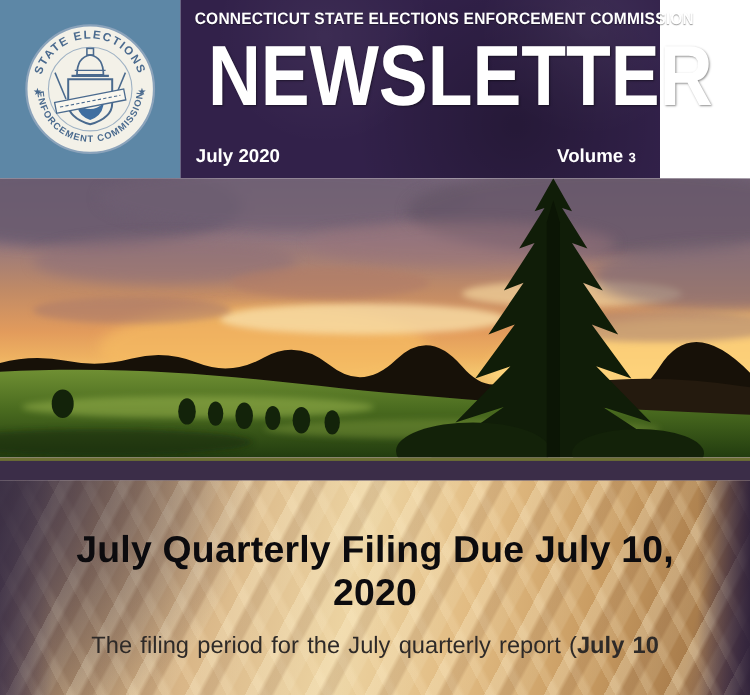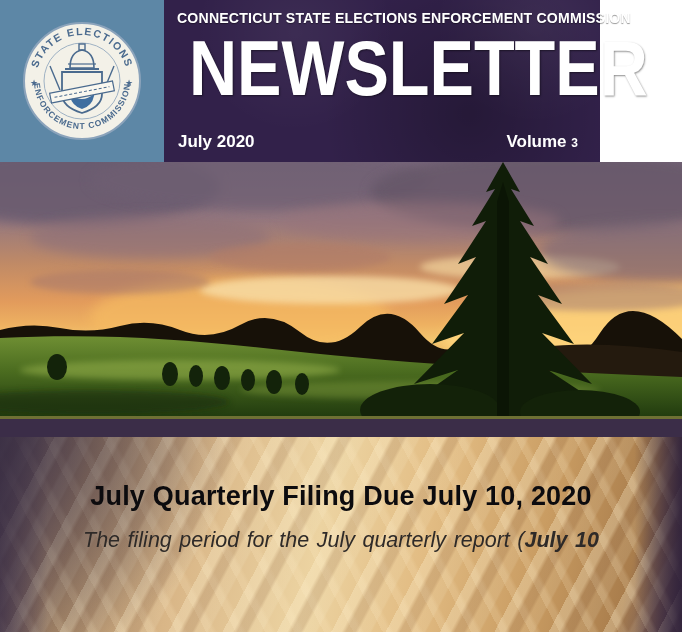--- a/index.html
+++ b/index.html
@@ -55,28 +55,28 @@
     position:absolute;top:437px;left:0;width:682px;height:195px;overflow:hidden;
     background:
       radial-gradient(circle at -4% -12%, rgba(56,45,66,0.95) 0%, rgba(56,45,66,0.55) 16%, rgba(56,45,66,0) 36%),
       linear-gradient(to right, rgba(60,46,70,0.75) 0%, rgba(60,46,70,0) 7%, rgba(60,46,70,0) 93%, rgba(48,34,58,0.95) 100%),
       repeating-linear-gradient(118deg, rgba(255,243,210,0.30) 0 9px, rgba(150,118,92,0.20) 13px 21px, rgba(255,248,220,0.12) 24px 34px, transparent 36px 48px),
       repeating-linear-gradient(62deg, rgba(255,236,198,0.18) 0 6px, transparent 10px 26px),
       linear-gradient(102deg, #6b5a64 0%, #aa8a68 13%, #d9b687 28%, #ecd3a1 47%, #e2bc83 62%, #c99c62 78%, #a97d4c 91%, #443350 100%);
   }
   .article-heading{
     margin:44px 30px 0;text-align:center;
-    font-size:27px;font-weight:bold;letter-spacing:0.2px;
+    font-size:34px;font-weight:bold;letter-spacing:0.2px;
     color:var(--heading-color,#0c0b0e);
   }
   .article-body{
     width:516px;margin:10px auto 0;
     font-size:21.5px;line-height:37px;color:var(--body-text-color,#2e2a28);
   }
-  .body-line{text-align:justify;text-align-last:justify;font-style:italic;}
+  .body-line{text-align:justify;text-align-last:justify;}
   .body-line .bold{font-weight:bold;}
 </style>
 </head>
 <body>
 
 <div class="page" style="--banner-bg: #32214a; --seal-panel-bg: #5d87a6; --band-bg: #3b2d48; --heading-color: #0c0b0e; --body-text-color: #2e2a28;">
 
   <header class="masthead">
     <div class="seal-panel">
       <svg width="158" height="158" viewBox="0 0 158 158">

